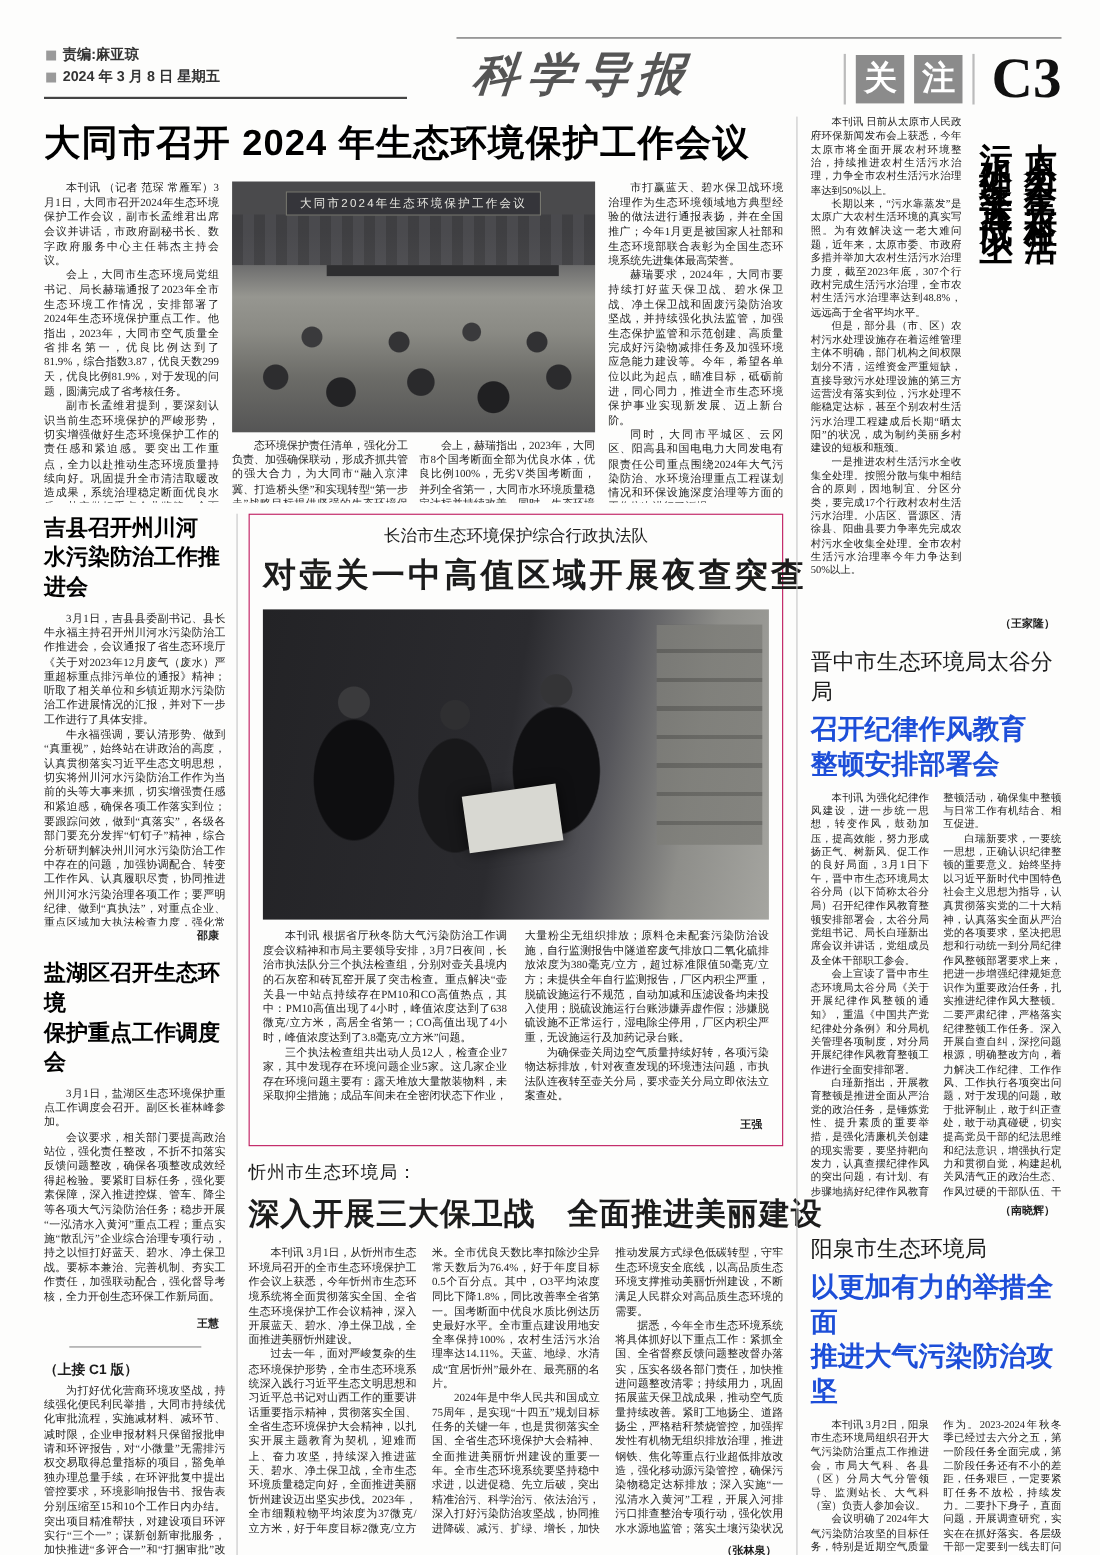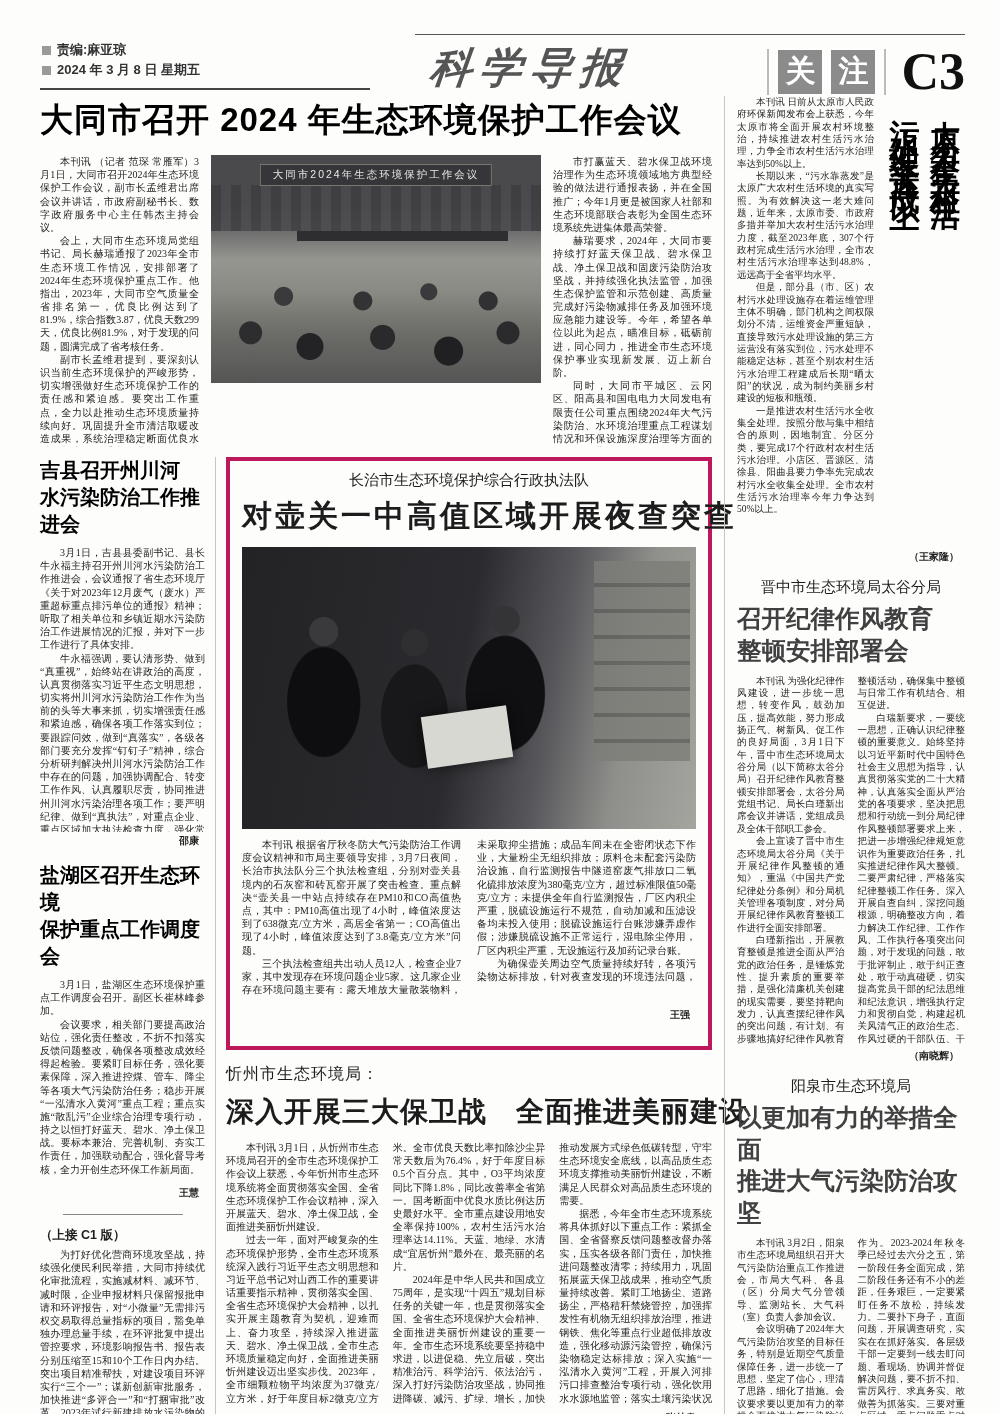--- a/index.html
+++ b/index.html
@@ -1,21 +1,21 @@
 <!DOCTYPE html>
 <html lang="zh"><head>
 <meta charset="utf-8">
 <style>
   * { margin:0; padding:0; box-sizing:border-box; }
   body { background:#e8e7e4; font-family:"Liberation Serif","DejaVu Serif",serif; }
   .page { width:1000px; height:1414px; margin:0 auto; background:#fdfdfc; color:#1c1c1c;
           position:relative; padding:22px 35px 18px 40px; overflow:hidden; }
 
   
-  .hdr { position:relative; height:74px; }
+  .hdr { position:relative; height:74px; margin-bottom:10px; }
   .hdr-topline { position:absolute; left:375px; right:0; top:12px; border-top:1.5px solid #555; }
   .hdr-left { position:absolute; left:0; top:18px; width:330px; border-bottom:2px solid #444; padding:0 0 8px 2px; }
   .hdr-left .row { display:flex; align-items:center; gap:6px; font-family:"Liberation Sans",sans-serif;
                    font-size:13px; font-weight:bold; color:#333; line-height:1.55; }
   .sq { width:9px; height:9px; background:#9a9a9a; display:inline-block; }
   .masthead { position:absolute; left:390px; top:18px; font-size:42px; font-weight:bold; font-style:italic;
               letter-spacing:8px; color:#555; transform:skewX(-6deg); }
   .hdr-right { position:absolute; right:0; top:20px; display:flex; align-items:center; gap:9px; }
   .vbar { width:2px; height:46px; background:#bbb; }
   .secbox { width:44px; height:44px; background:#8b8b8b; color:#fff; font-family:"Liberation Sans",sans-serif;
@@ -31,21 +31,21 @@
   .para { font-size:10px; line-height:1.32; text-align:justify; text-indent:2em; color:#222;
           font-family:"Liberation Serif","DejaVu Serif",serif; }
   .byline { font-size:10px; text-align:right; font-weight:bold; padding-right:6px; margin-top:2px; }
   .clip { overflow:hidden; }
 
   
   .datong-headline { font-family:"Liberation Sans",sans-serif; font-weight:900; font-size:33px;
                      letter-spacing:1px; color:#000; text-align:left; width:665px; margin:2px 0 12px; white-space:nowrap; }
   .datong-body { display:flex; gap:12px; height:292px; }
   .dt-col { width:172px; }
-  .dt-mid { width:330px; display:flex; flex-direction:row; }
+  .dt-mid { width:330px; display:flex; flex-direction:column; }
   .photo-conf { width:330px; height:228px; position:relative; overflow:hidden;
     background:
       radial-gradient(circle at 12% 78%, #2d2d2f 11px, transparent 12px),
       radial-gradient(circle at 30% 84%, #232325 13px, transparent 14px),
       radial-gradient(circle at 52% 80%, #2a2a2c 12px, transparent 13px),
       radial-gradient(circle at 72% 86%, #202022 14px, transparent 15px),
       radial-gradient(circle at 90% 78%, #2b2b2d 11px, transparent 12px),
       radial-gradient(circle at 22% 62%, #3a3a3c 9px, transparent 10px),
       radial-gradient(circle at 46% 64%, #333335 9px, transparent 10px),
       radial-gradient(circle at 66% 60%, #3a3a3c 8px, transparent 9px),
@@ -65,21 +65,21 @@
   .band2 { display:flex; margin-top:10px; }
   .mini-left { width:176px; border-right:1px solid #c6c6c6; padding-right:10px; }
   .mid-stack { width:496px; padding-left:10px; }
   .sec-title { font-family:"Liberation Sans",sans-serif; font-weight:900; font-size:20px; line-height:1.35;
                color:#000; margin-bottom:8px; }
   .mini-art { margin-bottom:14px; }
   .shortrule { border:none; border-top:1px solid #888; width:120px; margin:10px auto 12px; }
   .cont-label { font-weight:900; font-size:12.5px; font-family:"Liberation Sans",sans-serif; margin-bottom:4px; }
 
   
-  .cz-box { border:4px solid #be185d; padding:10px 12px 24px; }
+  .cz-box { border:1px solid #be185d; padding:10px 12px 12px; }
   .cz-kicker { text-align:center; font-family:"Liberation Sans",sans-serif; font-size:15px; margin-bottom:6px; }
   .cz-headline { text-align:center; font-family:"Liberation Serif",serif; font-weight:900; font-size:30px;
                  letter-spacing:3px; margin-bottom:10px; white-space:nowrap; }
   .photo-night { width:100%; height:282px; position:relative; overflow:hidden;
     background:
       radial-gradient(ellipse 60px 90px at 18% 55%, #0e0e10 60%, transparent 62%),
       radial-gradient(ellipse 55px 85px at 38% 60%, #18181a 60%, transparent 62%),
       radial-gradient(ellipse 65px 95px at 58% 52%, #101012 60%, transparent 62%),
       radial-gradient(circle at 18% 30%, #3a3a3c 14px, transparent 15px),
       radial-gradient(circle at 38% 34%, #2f2f31 13px, transparent 14px),
@@ -99,23 +99,23 @@
                  text-align:center; margin-bottom:10px; white-space:nowrap; }
   .xz-body { column-count:3; column-gap:14px; height:268px; }
 
   
   .rr .para { font-size:9.5px; line-height:1.3; }
   .ty-body { height:452px; overflow:hidden; }
   .vert-title { float:right; writing-mode:vertical-rl; text-orientation:upright;
     font-family:"Liberation Serif",serif; font-weight:900; font-size:30px; line-height:1.35;
     letter-spacing:9px; margin:0 0 8px 10px; height:438px; color:#000; }
   .rr-art { margin-top:14px; }
-  .rr-kicker { font-family:"Liberation Sans",sans-serif; font-size:15px; margin-bottom:6px;text-align:center; }
+  .rr-kicker { font-family:"Liberation Sans",sans-serif; font-size:20px; margin-bottom:6px; }
   .rr-headline { font-family:"Liberation Sans",sans-serif; font-weight:900; font-size:24.5px; line-height:1.3;
-                 margin-bottom:8px; color:#404040; }
+                 margin-bottom:8px; color:#1d4ed8; }
   .jz-body { column-count:2; column-gap:13px; height:372px; }
   .yq-body { column-count:2; column-gap:13px; height:272px; }
 </style>
 </head>
 <body>
 
 <div class="page">
 
   <div class="hdr">
     <div class="hdr-topline"></div>

